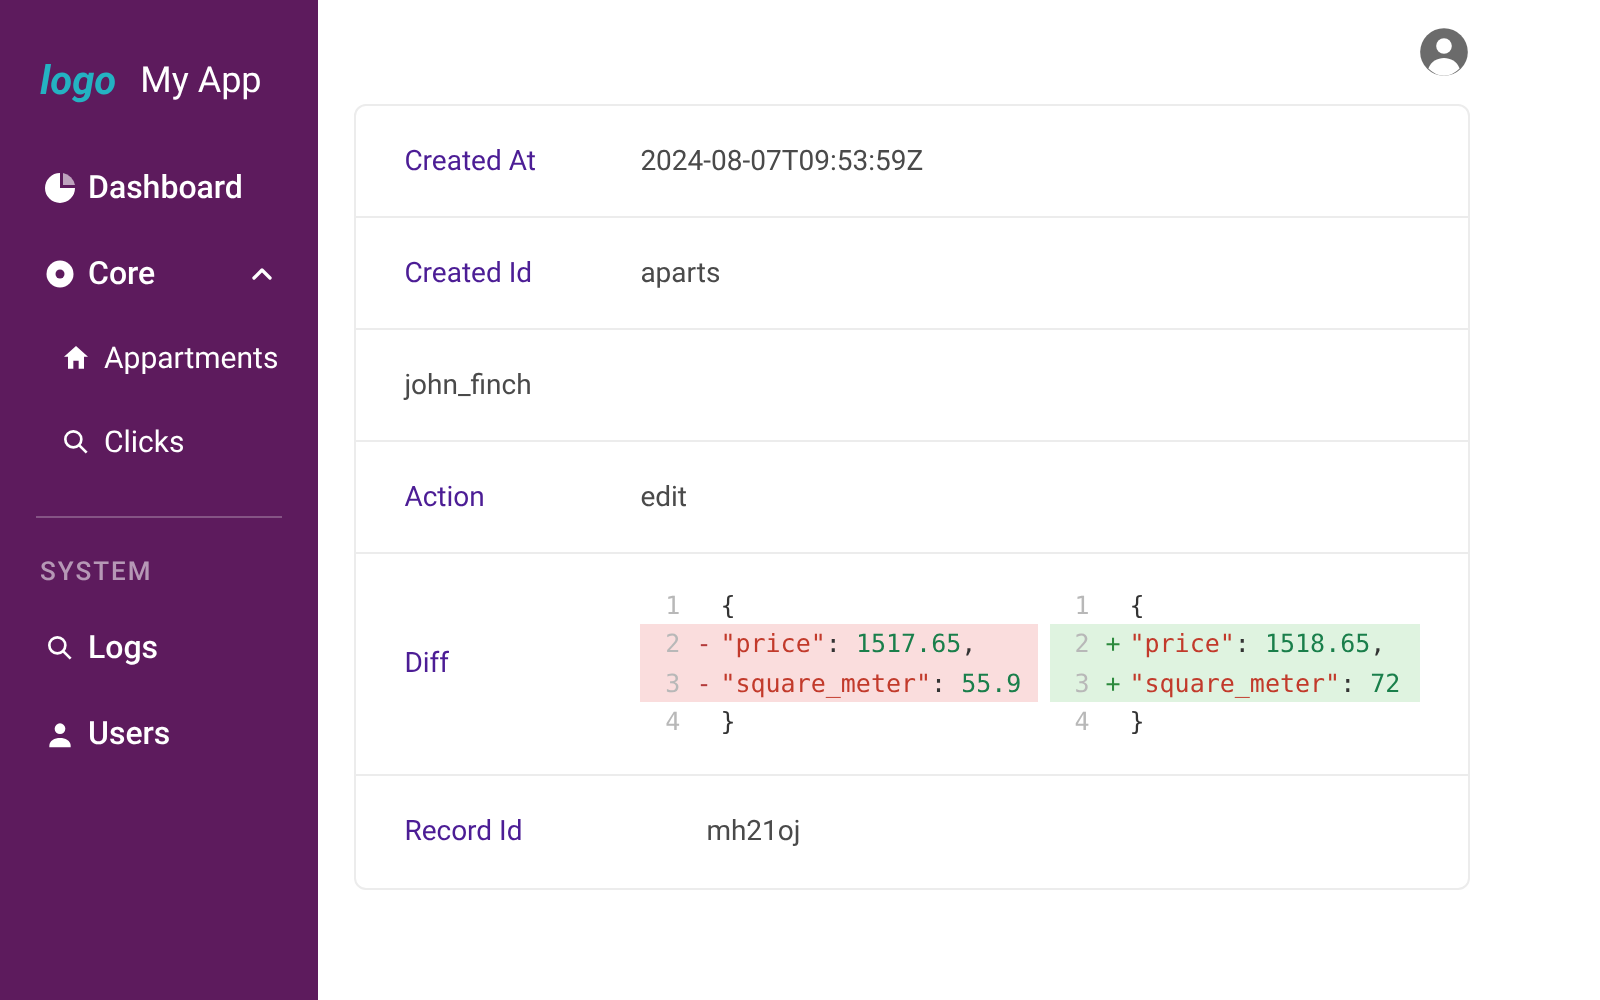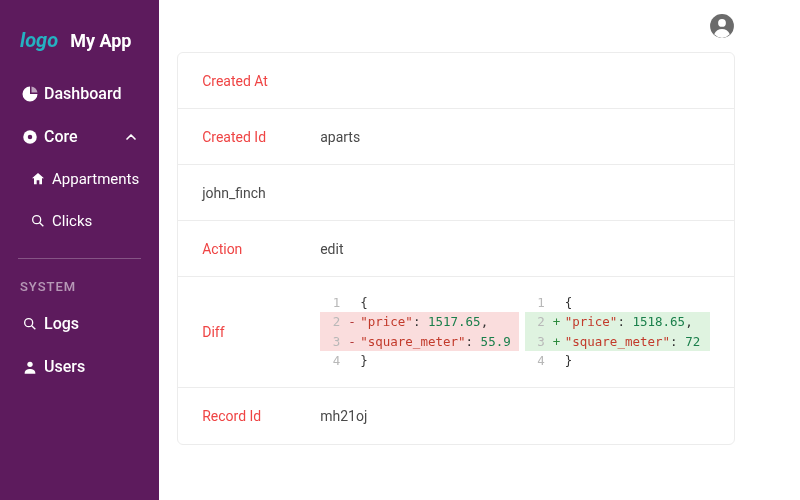--- a/index.html
+++ b/index.html
@@ -1,36 +1,36 @@
 <!DOCTYPE html>
 <html><head>
 <meta charset="utf-8">
 <style>
   * { box-sizing: border-box; margin: 0; padding: 0; }
   html, body { width: 800px; height: 500px; font-family: -apple-system, BlinkMacSystemFont, "Segoe UI", Roboto, Arial, sans-serif; overflow: hidden; background: #fff; }
   .app { display: flex; width: 728px; height: 500px; }
   .sidebar { width: 256px; background: #5d1b5d; color: #fff; display: flex; flex-direction: column; padding: 16px 0 0 0; }
   .brand { display: flex; align-items: center; gap: 12px; padding: 12px 20px 20px 20px; }
   .brand-logo { color: #24b2c2; font-size: 20px; font-style: italic; font-weight: 700; }
-  .brand-title { font-size: 18px; font-weight: 700; color: #fff; }
+  .brand-title { font-size: 18px; font-weight: 400; color: #fff; }
   .nav { display: flex; flex-direction: column; }
   .nav-item { display: flex; align-items: center; gap: 4px; padding: 12px 20px; cursor: pointer; font-size: 16px; font-weight: 500; }
   .nav-item .icon { width: 20px; display: inline-flex; justify-content: center; }
   .nav-item .chev { margin-left: auto; }
   .subnav .nav-item { padding-left: 28px; font-weight: 400; font-size: 15px; }
   .divider { border-top: 1px solid rgba(255,255,255,0.25); margin: 16px 18px 8px 18px; }
   .section-label { font-size: 13px; letter-spacing: 1px; color: rgba(255,255,255,0.55); padding: 12px 20px 8px 20px; font-weight: 500; }
   .main { flex: 1; display: flex; flex-direction: column; background: #fff; }
   .topbar { height: 52px; display: flex; align-items: center; justify-content: flex-end; padding: 0 18px; }
   .avatar-icon { color: #6b6b6b; }
   .content { flex: 1; overflow: auto; padding: 0 18px 18px 18px; }
   .card { border: 1px solid #ececec; border-radius: 6px; background: #fff; }
   .row { display: flex; align-items: center; border-bottom: 1px solid #ececec; min-height: 56px; padding: 16px 24px; }
-  .row:last-child { border-bottom: none; }
-  .row-label { width: 118px; color: #ef4444; font-size: 14px; }
+  .row:last-child { border-bottom: none; gap: 33px; }
+  .row-label { width: 118px; color: #4c1d95; font-size: 14px; }
   .row-value { color: #4a4a4a; font-size: 14px; }
   .row.diff-row { align-items: center; }
   .diff-panes { display: flex; gap: 6px; flex: 1; }
   .diff-pane { font-family: ui-monospace, SFMono-Regular, Menlo, Consolas, monospace; font-size: 12.5px; line-height: 1.55; border-radius: 2px; overflow: hidden; }
   .diff-pane.left { min-width: 185px; }
   .diff-pane.right { min-width: 185px; }
   .diff-line { display: flex; }
   .diff-gutter { width: 28px; text-align: right; padding-right: 8px; color: #b8b8b8; user-select: none; }
   .diff-mark { width: 12px; color: #555; }
   .diff-code { white-space: pre; color: #333; padding-right: 8px; }
@@ -131,20 +131,21 @@
             <path d="M4.8 19.6C6 16.4 9 14.8 12 14.8s6 1.6 7.2 4.8A11 11 0 0 1 12 23a11 11 0 0 1-7.2-3.4z" fill="#fff"></path>
           </svg>
       </span>
     </div>
 
     <div class="content">
       <div class="card">
 
         <div class="row">
           <div class="row-label">Created At</div>
+          <div class="row-value">2024-08-07T09:53:59Z</div>
         </div>
 
         <div class="row">
           <div class="row-label">Created Id</div>
           <div class="row-value">aparts</div>
         </div>
 
         <div class="row">
           <div class="row-value">john_finch</div>
         </div>

